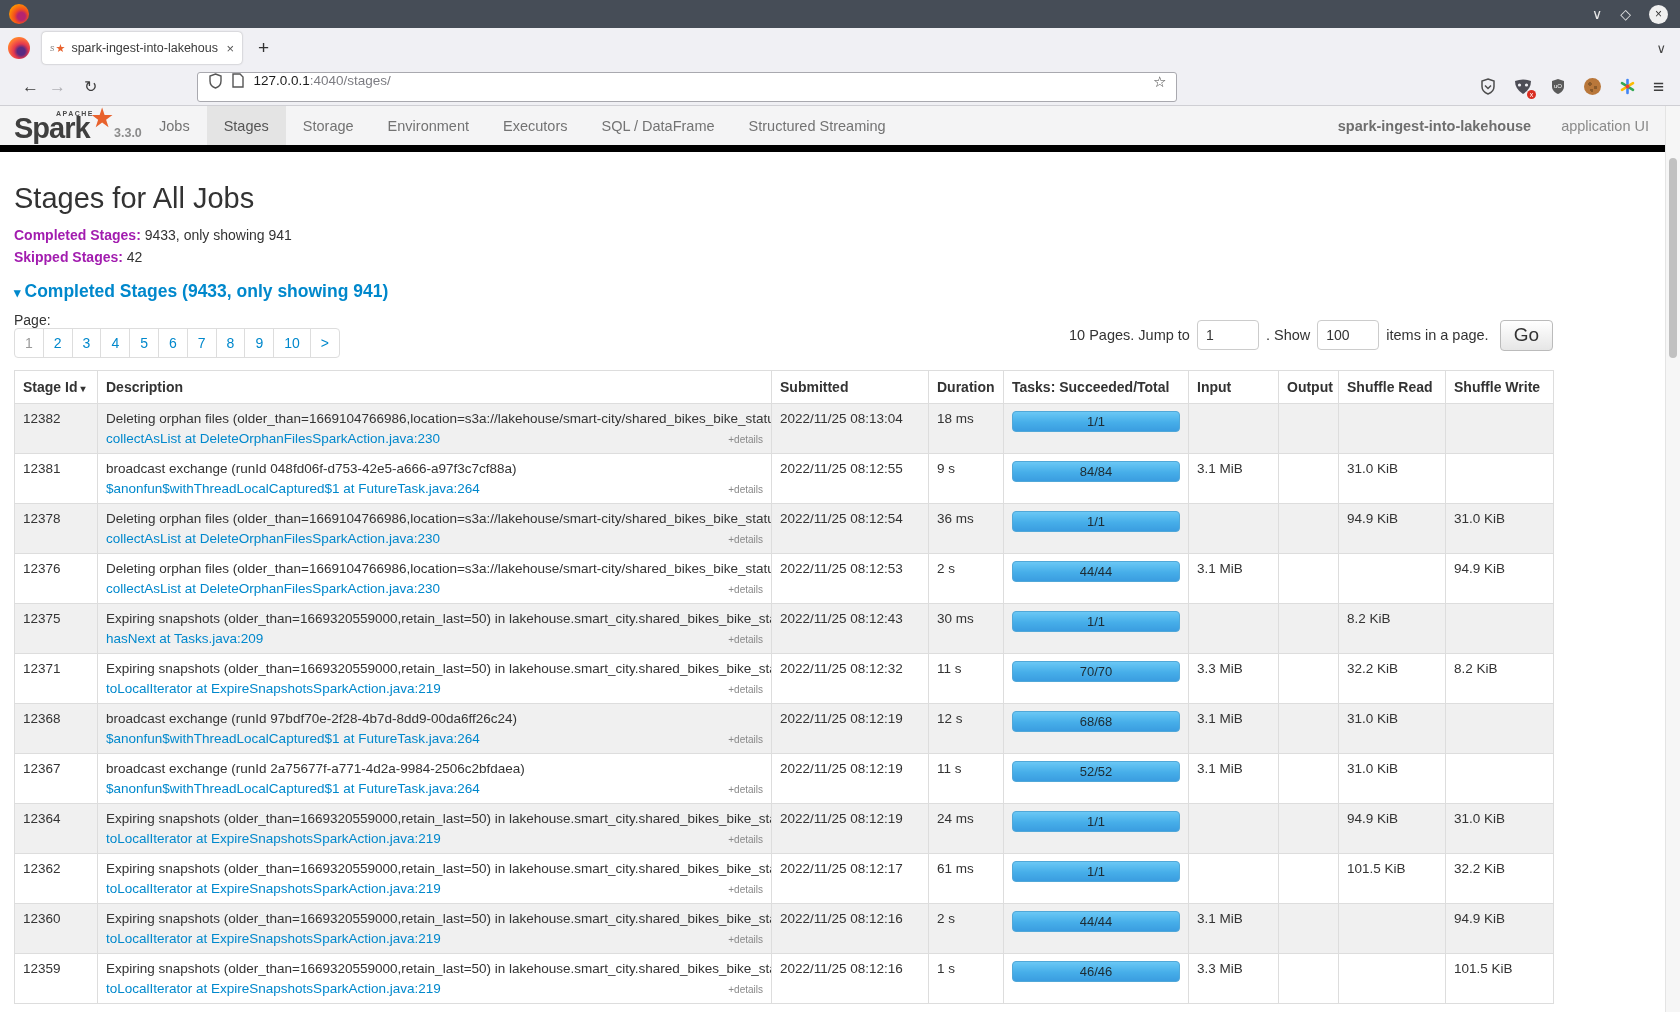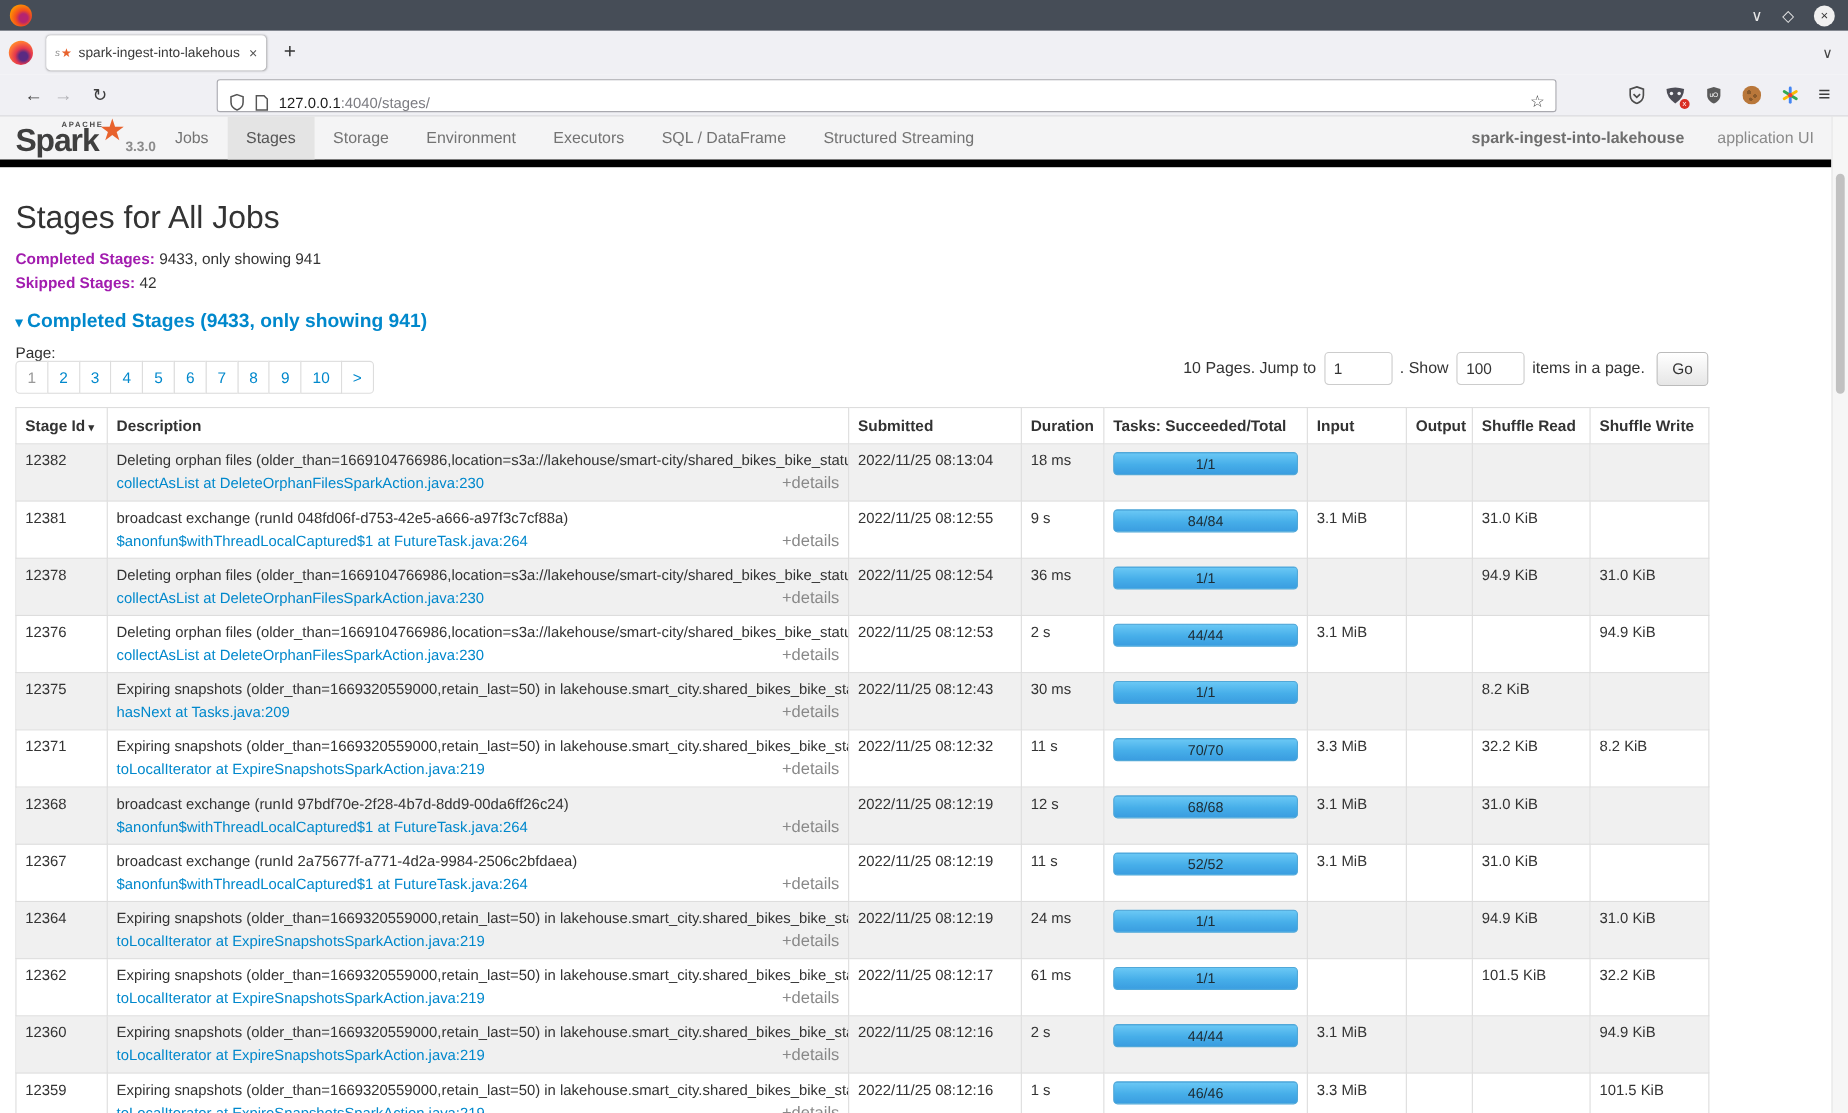--- a/index.html
+++ b/index.html
@@ -46,22 +46,22 @@
   .newtab-btn { font-size:19px; color:#333; margin-left:16px; }
   .tab-overflow { margin-left:auto; margin-right:14px; color:#444; font-size:13px; }
   .urlrow {
     height:38px; background:#f0f0f4; border-bottom:1px solid #cfcfd4;
     display:flex; align-items:center; padding:0 12px;
   }
   .nav-arrow { font-size:17px; color:#3d3d3d; margin-left:10px; }
   .nav-arrow.disabled { color:#b0b0b5; }
   .reload-btn { font-size:16px; color:#3d3d3d; margin-left:18px; }
   .url-field {
-    width:1218px; height:30px; margin-left:100px; background:#fff;
-    border:1px solid #a9a9af; border-radius:3px; display:flex; align-items:flex-end;
+    width:980px; height:30px; margin-left:100px; background:#fff;
+    border:1px solid #a9a9af; border-radius:3px; display:flex; align-items:flex-start;
     padding:0 10px; font-size:13.5px;
   }
   .url-icon { display:flex; margin-right:9px; }
   .url-host { color:#1b1b1b; }
   .url-rest { color:#7c7c82; }
   .url-star { margin-left:auto; color:#3d3d3d; font-size:15px; }
   .toolbar-icons { margin-left:auto; display:flex; align-items:center; gap:15px; padding-right:4px; }
   .ext-icon { width:20px; height:20px; display:flex; align-items:center; justify-content:center; position:relative; }
   .cookie {
     width:17px; height:17px; border-radius:50%;
@@ -114,39 +114,39 @@
   }
   .page-btn:first-child { border-radius:4px 0 0 4px; margin-left:0; }
   .page-btn:last-child { border-radius:0 4px 4px 0; }
   .page-btn.current { color:#999; }
   .jump-controls { display:flex; align-items:center; font-size:14.5px; color:#333; gap:7px; }
   .jump-input {
     width:62px; height:30px; border:1px solid #ccc; border-radius:4px;
     font-size:14px; padding:0 8px; color:#333; font-family:"Liberation Sans",sans-serif;
   }
   .go-btn {
-    height:31px; padding:0 13px; font-size:14px; color:#333;
+    height:31px; padding:0 13px; font-size:19px; color:#333;
     border:1px solid #bbb; border-radius:4px;
     background:linear-gradient(#ffffff, #e6e6e6); margin-left:4px;
   }
   
   table.stages {
     margin-top:12px; width:1539px; border-collapse:collapse; table-layout:fixed;
     font-size:13.5px; color:#333;
   }
   .stages th, .stages td {
     border:1px solid #ddd; padding:7px 8px; vertical-align:top; text-align:left;
     overflow:hidden; white-space:nowrap;
   }
   .stages th { font-weight:bold; font-size:14px; padding:8px; }
   .stages tbody tr:nth-child(odd) { background:#f0f0f0; }
   .desc-line1 { color:#333; }
   .desc-line2 { margin-top:5px; display:flex; align-items:baseline; }
   .desc-link { color:#0088cc; text-decoration:none; }
-  .details-toggle { margin-left:auto; color:#888; font-size:15px; }
+  .details-toggle { margin-left:auto; color:#888; font-size:10px; }
   .taskbar {
     height:21px; border-radius:4px;
     background:linear-gradient(to bottom, #6ac8f5 0%, #46aeE9 55%, #3a9de0 100%);
     border:1px solid #51a8d8;
     display:flex; align-items:center; justify-content:center;
     font-size:13px; color:#1d2b33;
   }
   .sort-tri { font-size:10px; margin-left:3px; }
   
   .scrollbar-track {

